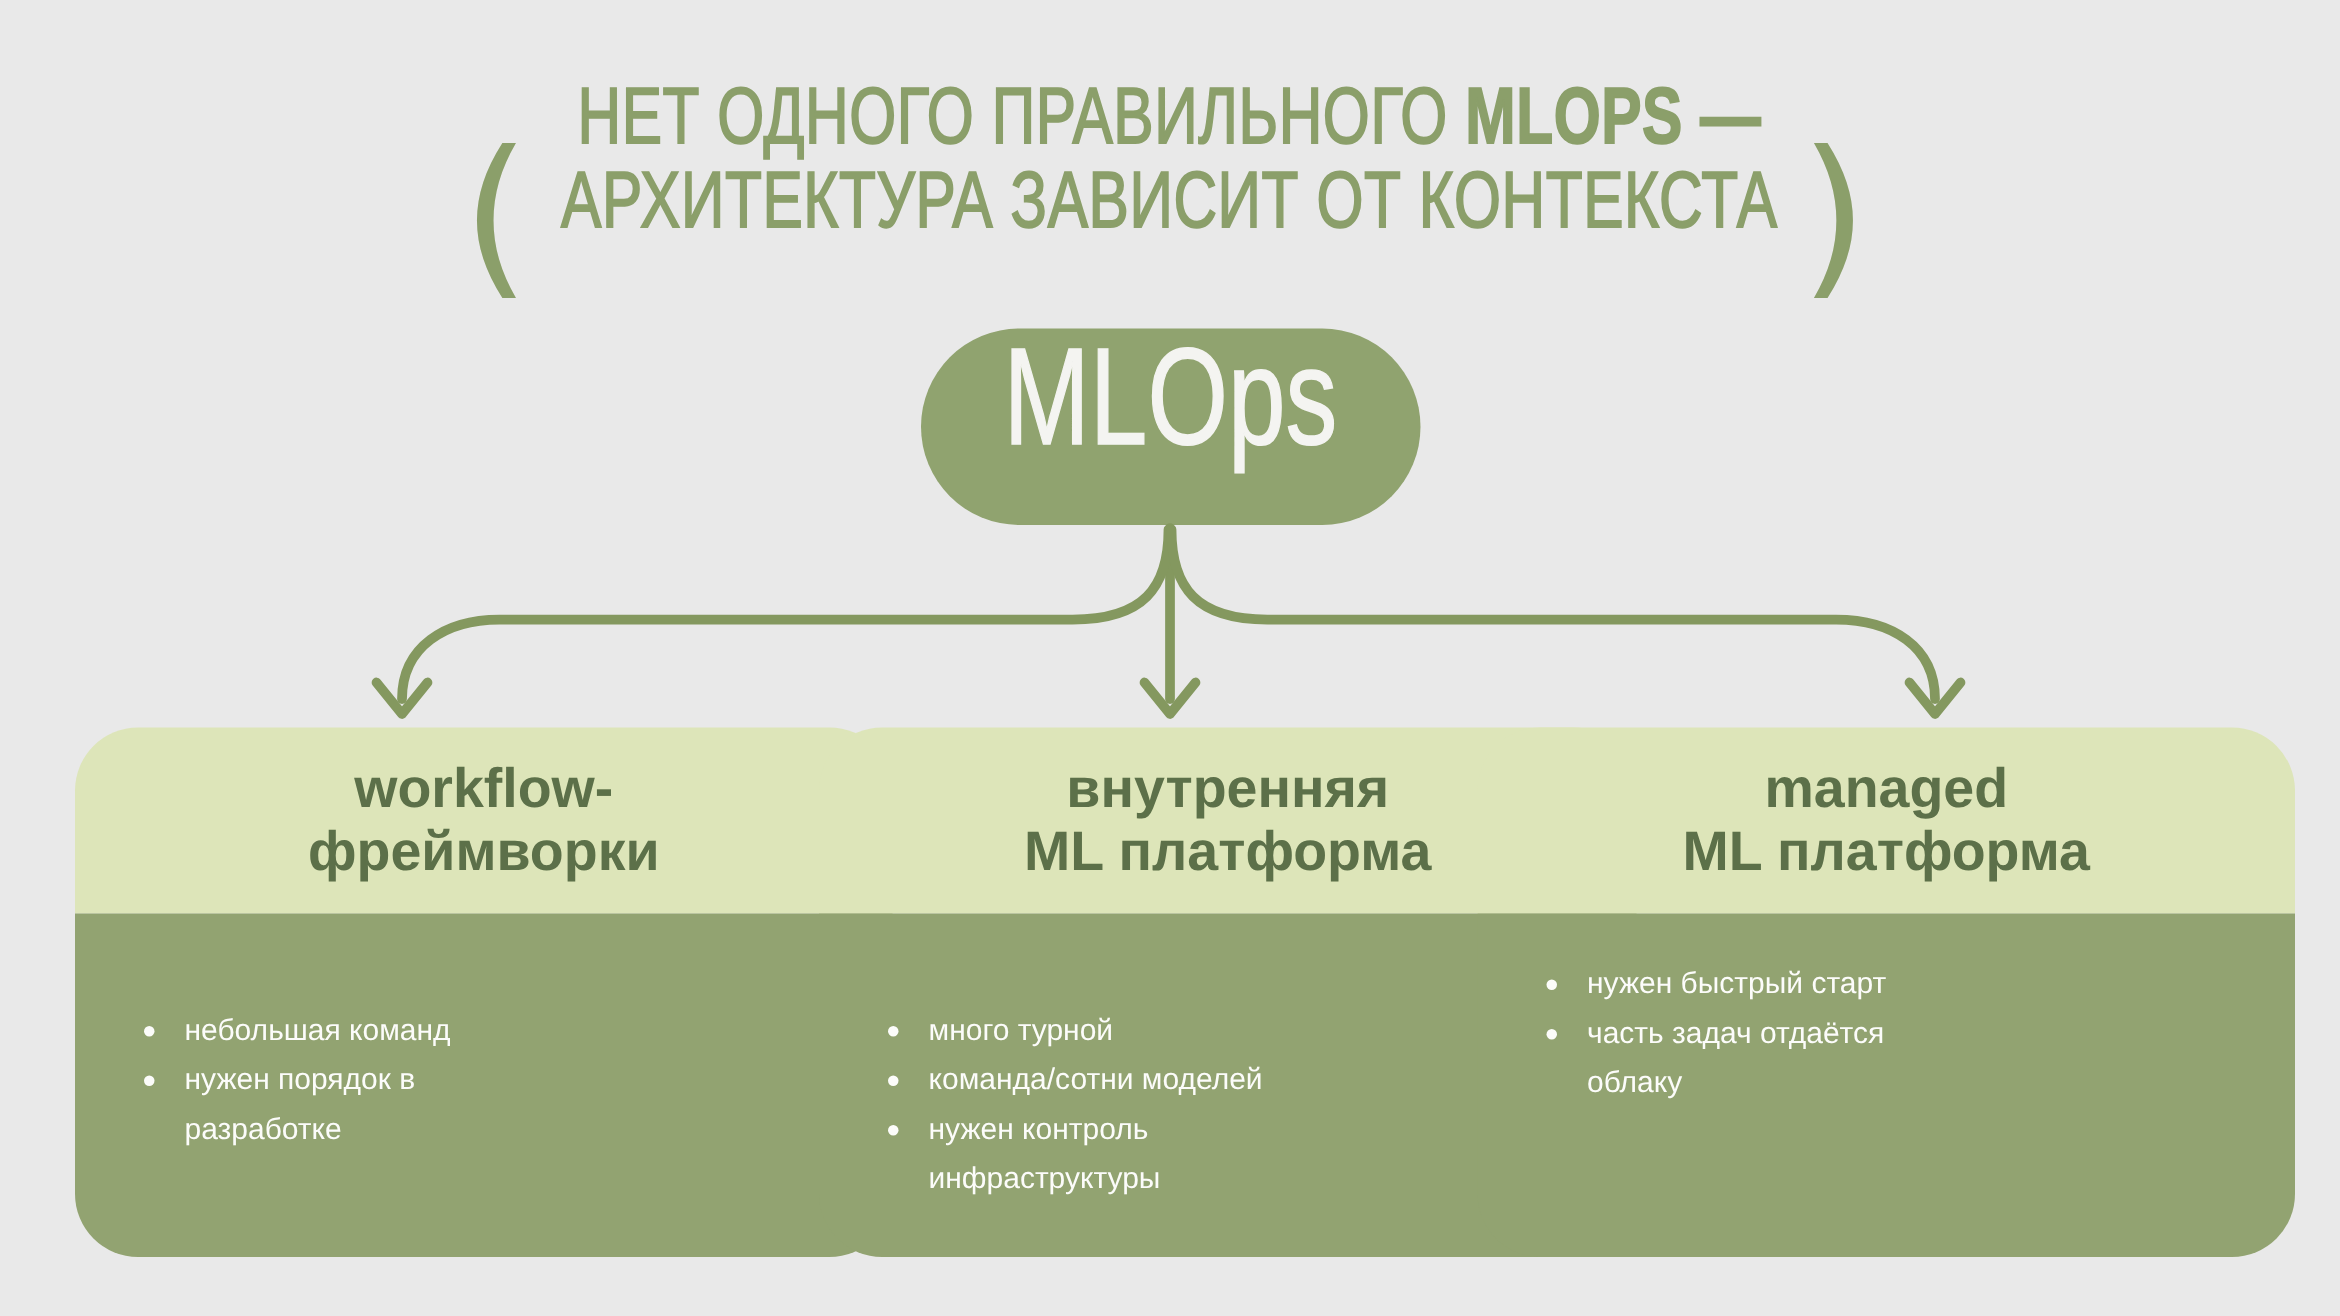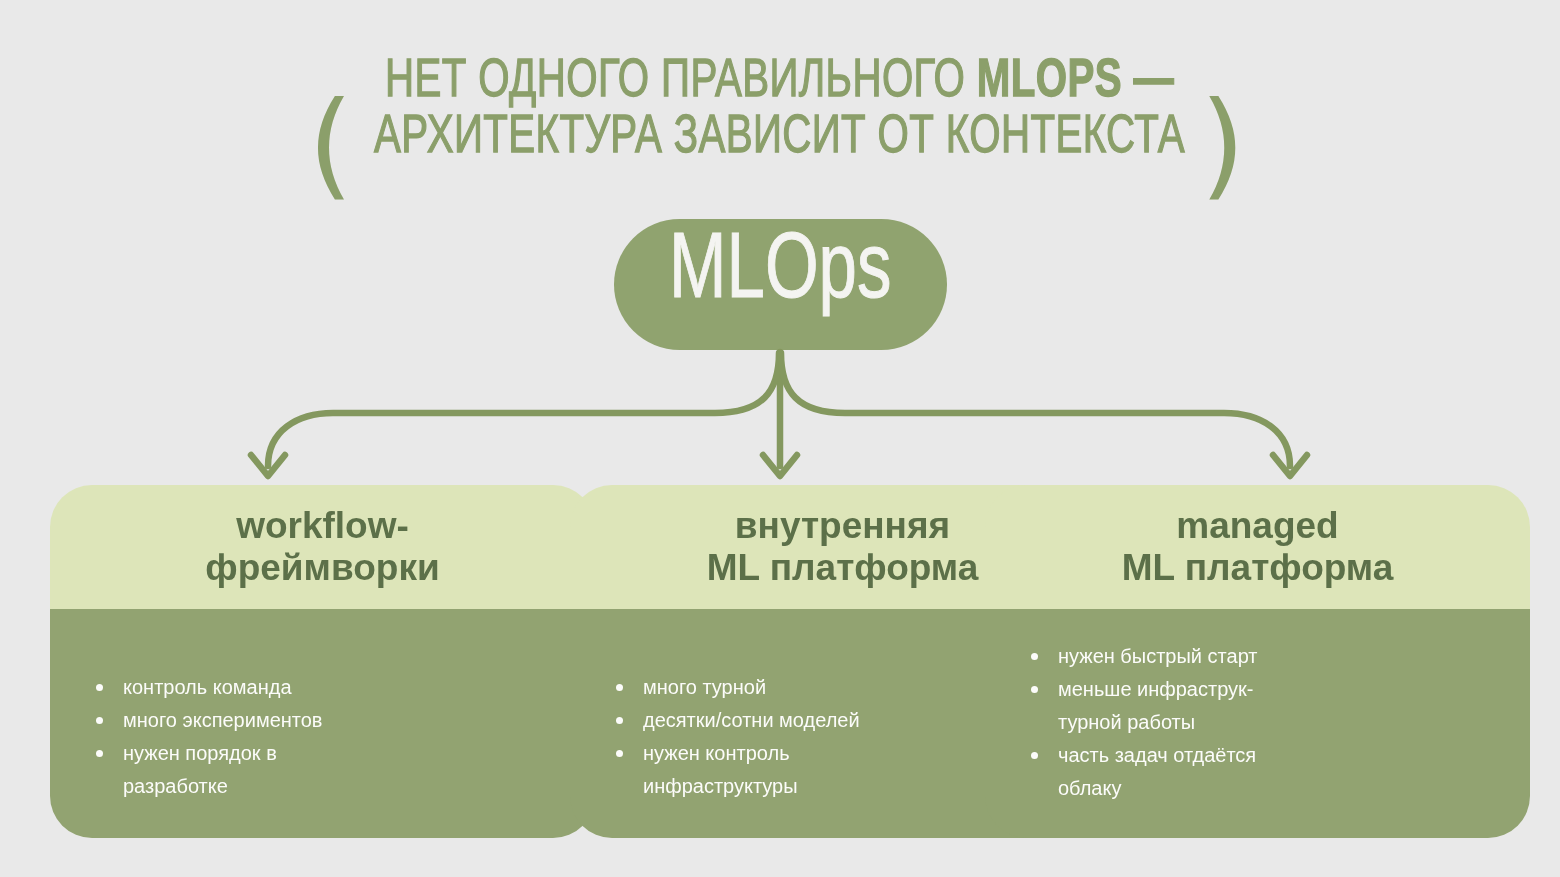--- a/index.html
+++ b/index.html
@@ -89,21 +89,21 @@
     stroke-linejoin:round;
   }
 
   
   .card{
     position:absolute;
     top:485px;
     width:545px;height:353px;
   }
   .card-1{left:50px;}
-  .card-2{left:546px;margin-left:24px;}
+  .card-2{left:546px;}
   .card-3{left:985px;}
   .card-header{
     height:124px;
     background:var(--card_header_green);
     border-radius:42px 42px 0 0;
     display:flex;align-items:center;justify-content:center;
   }
   .card-title{
     font-size:37px;
     line-height:42px;
@@ -168,52 +168,49 @@
     <polyline points="1273,455 1290,476 1307,455"></polyline>
   </svg>
 
   <section class="card card-1">
     <header class="card-header">
       <h2 class="card-title">workflow-
 фреймворки</h2>
     </header>
     <div class="card-body">
       <ul class="bullets">
-        <li>контроль команда</li>
-        <li>много экспериментов</li>
+        <li>небольшая команд</li>
         <li>нужен порядок в
 разработке</li>
       </ul>
     </div>
   </section>
 
   <section class="card card-2">
     <header class="card-header">
       <h2 class="card-title">внутренняя
 ML платформа</h2>
     </header>
     <div class="card-body">
       <ul class="bullets">
         <li>много турной</li>
-        <li>десятки/сотни моделей</li>
+        <li>команда/сотни моделей</li>
         <li>нужен контроль
 инфраструктуры</li>
       </ul>
     </div>
   </section>
 
   <section class="card card-3">
     <header class="card-header">
       <h2 class="card-title">managed
 ML платформа</h2>
     </header>
     <div class="card-body">
       <ul class="bullets">
         <li>нужен быстрый старт</li>
-        <li>меньше инфраструк-
-турной работы</li>
         <li>часть задач отдаётся
 облаку</li>
       </ul>
     </div>
   </section>
 
 </div>
 
 </body></html>

